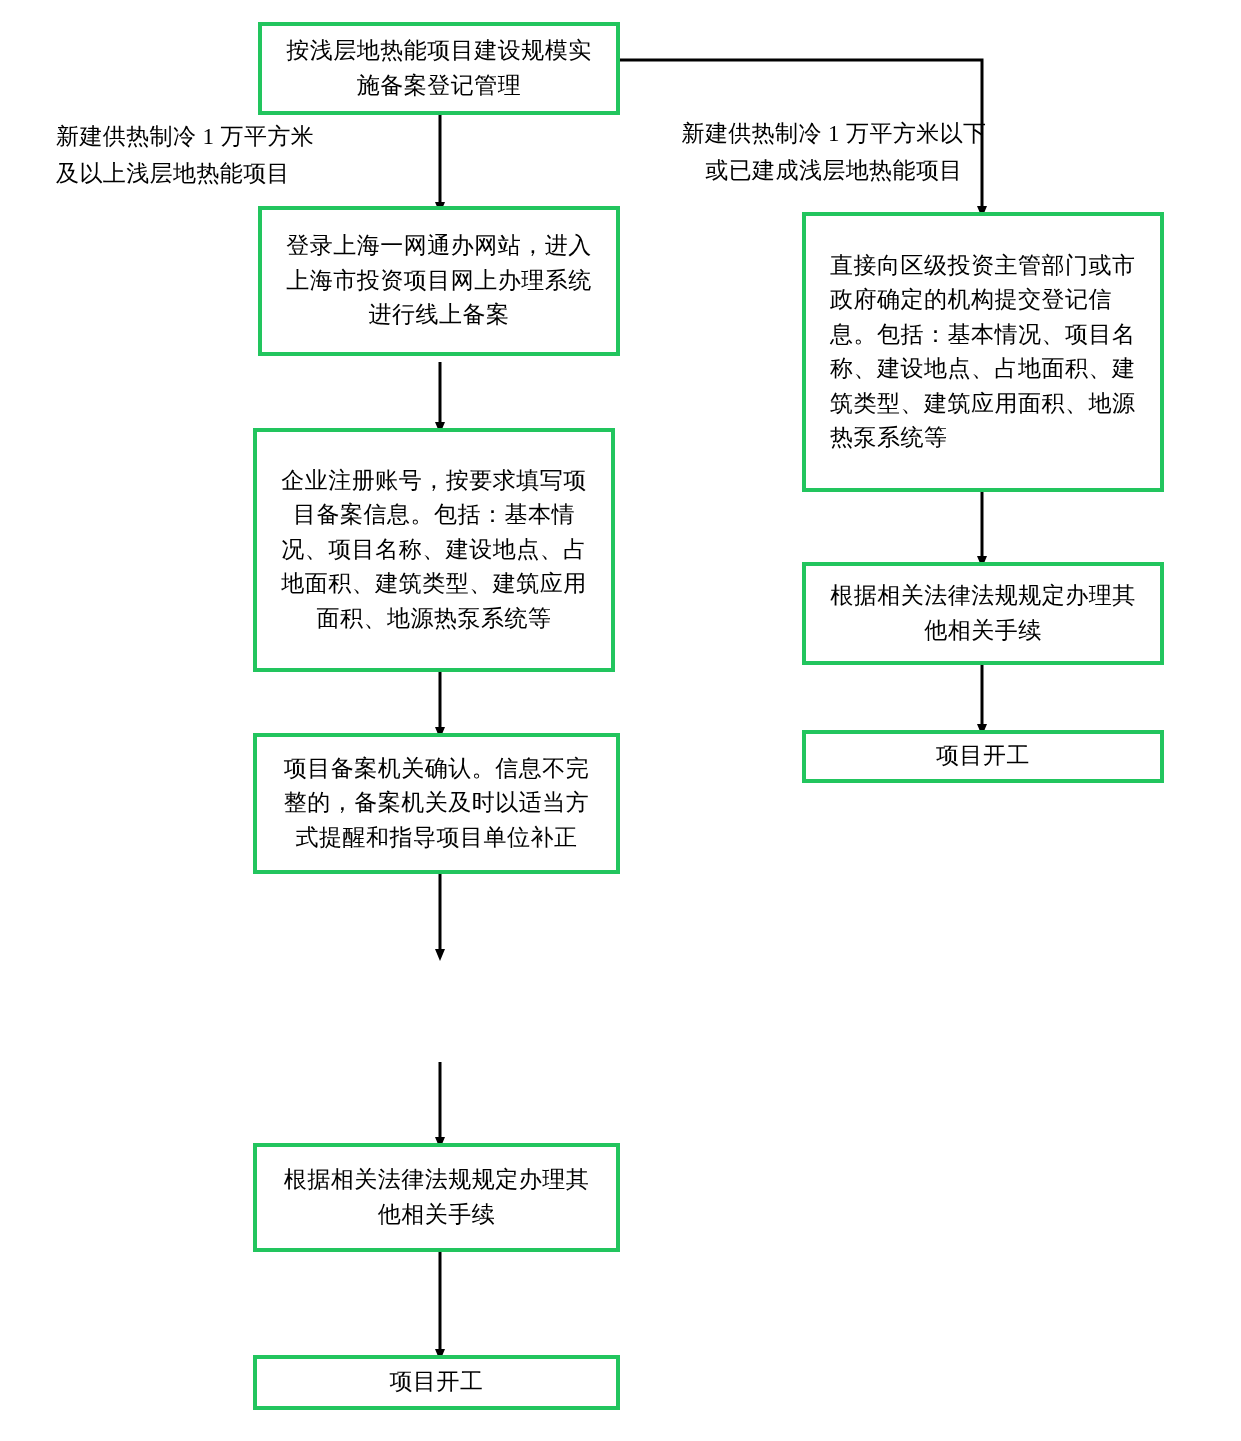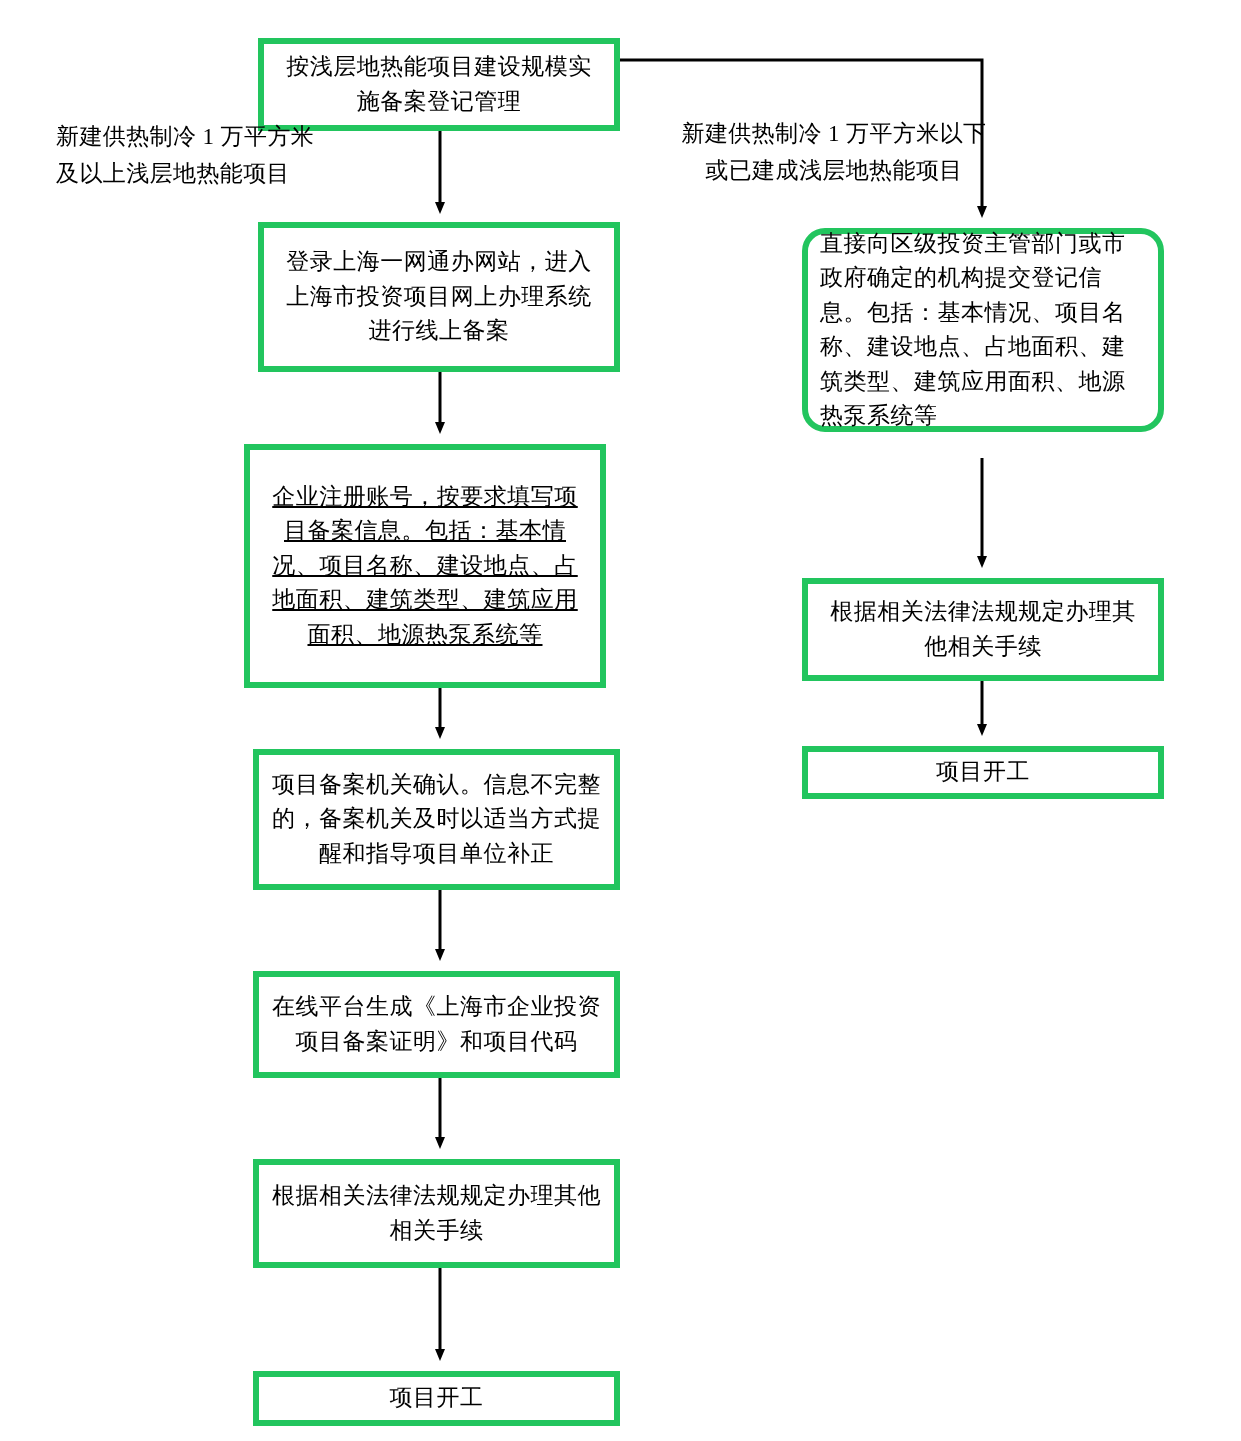--- a/index.html
+++ b/index.html
@@ -14,31 +14,30 @@
   #canvas {
     position: relative;
     width: 1241px;
     height: 1441px;
     overflow: hidden;
     background: #ffffff;
   }
   .box {
     position: absolute;
     box-sizing: border-box;
-    border: 6px solid #22c55e;
+    border: 4px solid #22c55e;
     background: #ffffff;
     display: flex;
     align-items: center;
     justify-content: center;
     text-align: center;
     font-size: 23px;
     line-height: 1.5;
     letter-spacing: 0.5px;
-    padding: 4px 12px;
-    margin-top: 16px;
+    padding: 4px 24px;
   }
   .box.justify {
     text-align: left;
   }
   .label {
     position: absolute;
     font-size: 23px;
     line-height: 1.62;
     letter-spacing: 0.4px;
     white-space: pre-line;
@@ -82,29 +81,28 @@
   <div class="box" style="left:258px; top:22px; width:362px; height:93px;">按浅层地热能项目建设规模实施备案登记管理</div>
 
   <div class="label" style="left:56px; top:118px; width:360px;">新建供热制冷 1 万平方米
 及以上浅层地热能项目</div>
 
   <div class="label" style="left:634px; top:115px; width:400px;text-align:center;">新建供热制冷 1 万平方米以下
 或已建成浅层地热能项目</div>
 
   <div class="box" style="left:258px; top:206px; width:362px; height:150px;">登录上海一网通办网站，进入上海市投资项目网上办理系统进行线上备案</div>
 
-  <div class="box" style="left:244px; top:428px; width:362px; height:244px;text-decoration:underline;">企业注册账号，按要求填写项目备案信息。包括：基本情况、项目名称、建设地点、占地面积、建筑类型、建筑应用面积、地源热泵系统等</div>
+  <div class="box" style="left:253px; top:428px; width:362px; height:244px;">企业注册账号，按要求填写项目备案信息。包括：基本情况、项目名称、建设地点、占地面积、建筑类型、建筑应用面积、地源热泵系统等</div>
 
   <div class="box" style="left:253px; top:733px; width:367px; height:141px;text-align:center;">项目备案机关确认。信息不完整的，备案机关及时以适当方式提醒和指导项目单位补正</div>
 
-  <div class="box" style="left:253px; top:955px; width:367px; height:107px;">在线平台生成《上海市企业投资项目备案证明》和项目代码</div>
 
   <div class="box" style="left:253px; top:1143px; width:367px; height:109px;">根据相关法律法规规定办理其他相关手续</div>
 
   <div class="box" style="left:253px; top:1355px; width:367px; height:55px;">项目开工</div>
 
-  <div class="box justify" style="left:802px; top:212px; width:362px; height:204px;border-radius:23px;">直接向区级投资主管部门或市政府确定的机构提交登记信息。包括：基本情况、项目名称、建设地点、占地面积、建筑类型、建筑应用面积、地源热泵系统等</div>
+  <div class="box justify" style="left:802px; top:212px; width:362px; height:280px;">直接向区级投资主管部门或市政府确定的机构提交登记信息。包括：基本情况、项目名称、建设地点、占地面积、建筑类型、建筑应用面积、地源热泵系统等</div>
 
   <div class="box" style="left:802px; top:562px; width:362px; height:103px;">根据相关法律法规规定办理其他相关手续</div>
 
   <div class="box" style="left:802px; top:730px; width:362px; height:53px;">项目开工</div>
 
 </div>
 
 </body></html>

